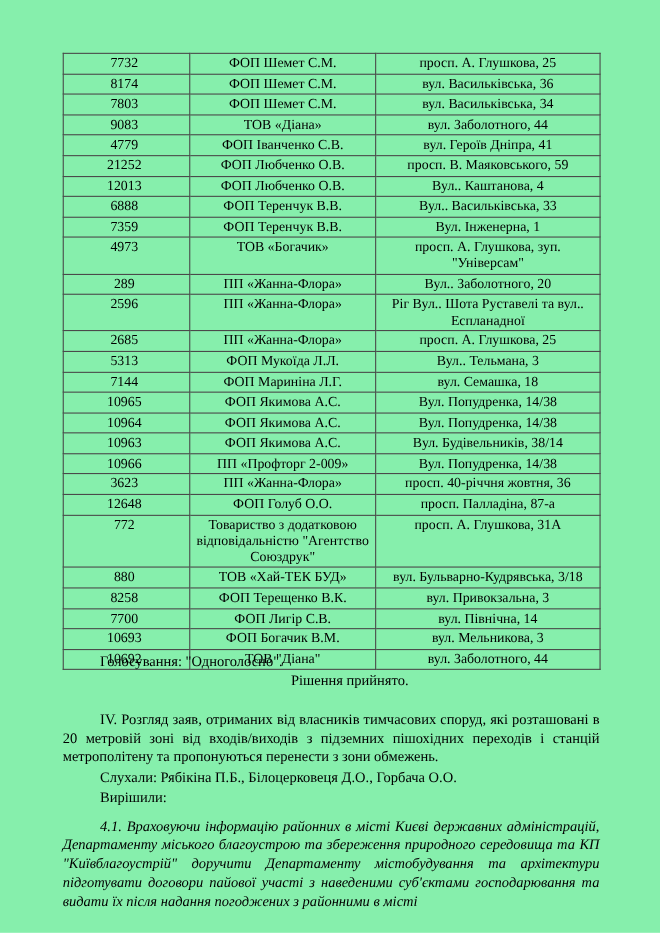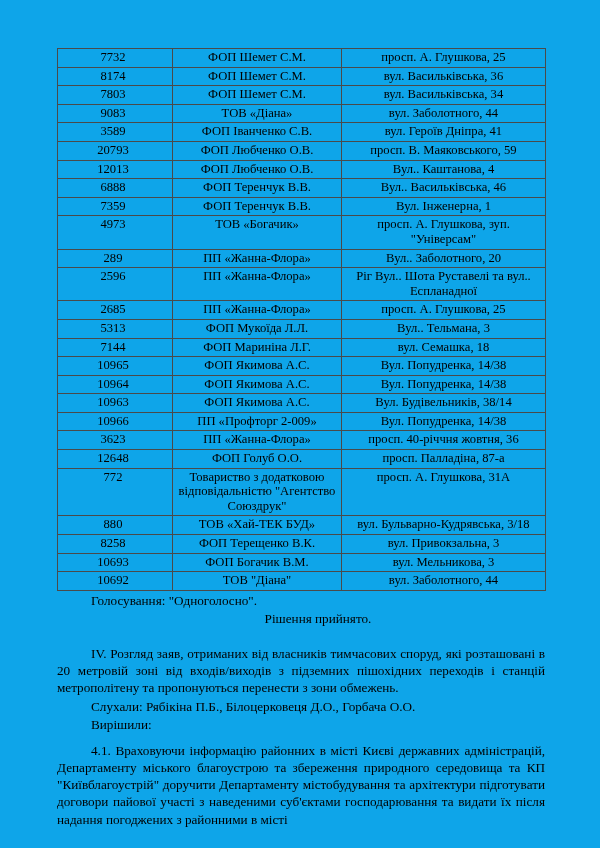--- a/index.html
+++ b/index.html
@@ -13,21 +13,21 @@
     position: relative;
     font-family: "Liberation Serif", "DejaVu Serif", serif;
     color: #000000;
     overflow: hidden;
   }
   .page {
     position: absolute;
     left: 0; top: 0;
     width: 600px;
     height: 848px;
-    background: #0ea5e9;
+    background: #86efac;
   }
   
   .reg-table {
     position: absolute;
     left: 57px;
     top: 48px;
     width: 488px;
     border-collapse: collapse;
     table-layout: fixed;
   }
@@ -62,21 +62,21 @@
   .para-just {
     text-indent: 34px;
     text-align: justify;
     text-justify: inter-word;
   }
   .blk-vote     { top: 592px; }
   .blk-decision { top: 610px; text-align: center; }
   .blk-section4 { top: 645px; }
   .blk-heard    { top: 698px; }
   .blk-resolved { top: 716px; }
-  .blk-item41   { top: 742px; }
+  .blk-item41   { top: 742px; font-style: italic; }
 </style>
 </head>
 <body>
 
 <div class="page">
 
   <table class="reg-table">
     <colgroup>
       <col class="c-id">
       <col class="c-entity">
@@ -97,38 +97,38 @@
           <td class="id-cell">7803</td>
           <td>ФОП Шемет С.М.</td>
           <td>вул. Васильківська, 34</td>
         </tr>
         <tr>
           <td class="id-cell">9083</td>
           <td>ТОВ «Діана»</td>
           <td>вул. Заболотного, 44</td>
         </tr>
         <tr>
-          <td class="id-cell">3589</td>
+          <td class="id-cell">4779</td>
           <td>ФОП Іванченко С.В.</td>
           <td>вул. Героїв Дніпра, 41</td>
         </tr>
         <tr>
-          <td class="id-cell">20793</td>
+          <td class="id-cell">21252</td>
           <td>ФОП Любченко О.В.</td>
           <td>просп. В. Маяковського, 59</td>
         </tr>
         <tr>
           <td class="id-cell">12013</td>
           <td>ФОП Любченко О.В.</td>
           <td>Вул.. Каштанова, 4</td>
         </tr>
         <tr>
           <td class="id-cell">6888</td>
           <td>ФОП Теренчук В.В.</td>
-          <td>Вул.. Васильківська, 46</td>
+          <td>Вул.. Васильківська, 33</td>
         </tr>
         <tr>
           <td class="id-cell">7359</td>
           <td>ФОП Теренчук В.В.</td>
           <td>Вул. Інженерна, 1</td>
         </tr>
         <tr>
           <td class="id-cell">4973</td>
           <td>ТОВ «Богачик»</td>
           <td>просп. А. Глушкова, зуп. "Універсам"</td>
@@ -197,20 +197,25 @@
           <td class="id-cell">880</td>
           <td>ТОВ «Хай-ТЕК БУД»</td>
           <td>вул. Бульварно-Кудрявська, 3/18</td>
         </tr>
         <tr>
           <td class="id-cell">8258</td>
           <td>ФОП Терещенко В.К.</td>
           <td>вул. Привокзальна, 3</td>
         </tr>
         <tr>
+          <td class="id-cell">7700</td>
+          <td>ФОП Лигір С.В.</td>
+          <td>вул. Північна, 14</td>
+        </tr>
+        <tr>
           <td class="id-cell">10693</td>
           <td>ФОП Богачик В.М.</td>
           <td>вул. Мельникова, 3</td>
         </tr>
         <tr>
           <td class="id-cell">10692</td>
           <td>ТОВ "Діана"</td>
           <td>вул. Заболотного, 44</td>
         </tr>
       </tbody>

